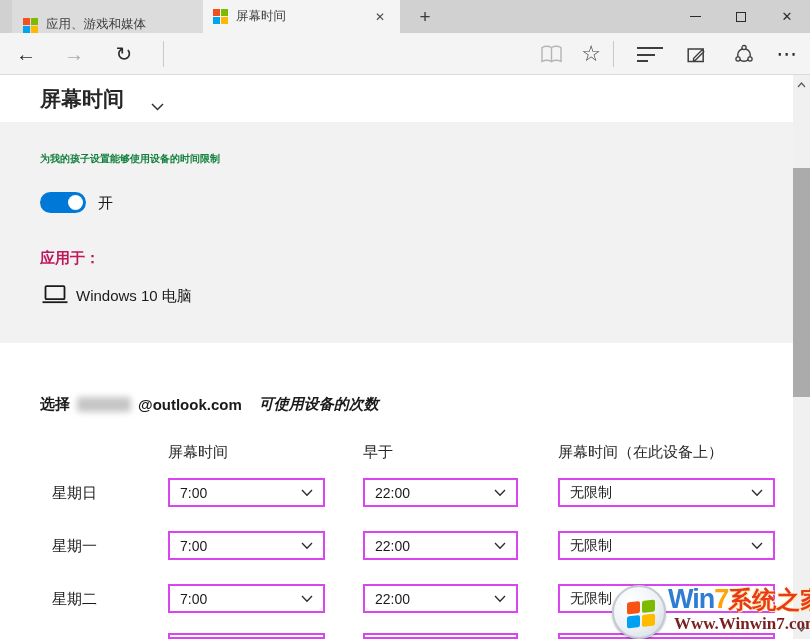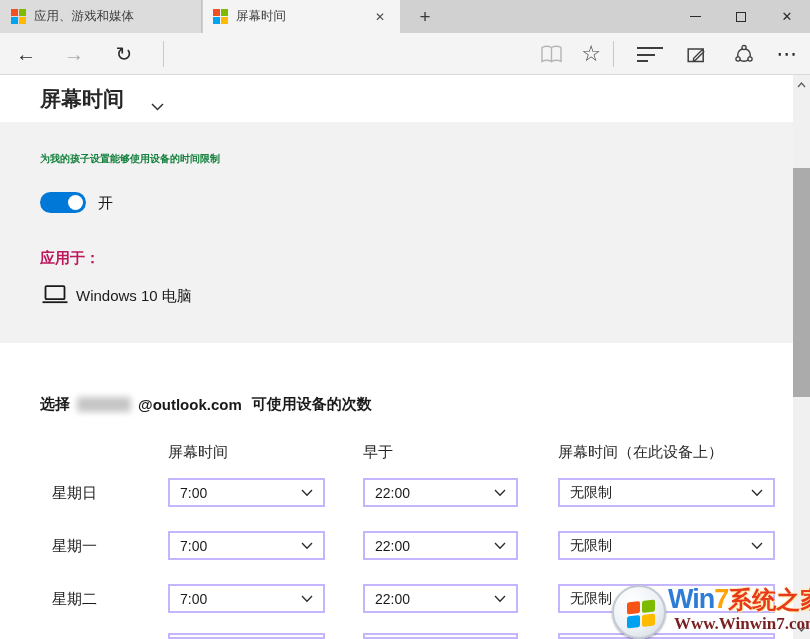--- a/index.html
+++ b/index.html
@@ -2,21 +2,21 @@
 <html><head>
 <meta charset="utf-8">
 <style>
   * { margin:0; padding:0; box-sizing:border-box; }
   body { font-family:"Liberation Sans","DejaVu Sans",sans-serif; background:#fff; }
   .screen { position:relative; width:810px; height:639px; overflow:hidden; background:#fff; }
 
   
   .tabbar { position:absolute; left:0; top:0; width:810px; height:33px; background:#d1d1d1; }
   .tab { position:absolute; top:0; height:33px; display:flex; align-items:center; font-size:12.5px; color:#3c3c3c; cursor:default; }
-  .tab.inactive { left:0; width:202px; background:#dcdcdc; border-right:1px solid #c2c2c2; padding-left:11px; }
+  .tab.inactive { left:12px; width:202px; background:#dcdcdc; border-right:1px solid #c2c2c2; padding-left:11px;align-items:flex-end; }
   .tab.active { left:203px; width:197px; background:#f4f4f4; padding-left:10px; }
   .mslogo { display:grid; grid-template-columns:7px 7px; grid-template-rows:7px 7px; gap:1px; margin-right:8px; flex:0 0 auto; }
   .mslogo i { display:block; }
   .mslogo .r { background:#f25022; } .mslogo .g { background:#7fba00; }
   .mslogo .b { background:#00a4ef; } .mslogo .y { background:#ffb900; }
   .tab-label { white-space:nowrap; overflow:hidden; }
   .tab-close { margin-left:auto; margin-right:11px; font-size:12px; color:#4a4a4a; padding:2px 4px; }
   .newtab { position:absolute; left:408px; top:0; width:34px; height:33px; display:flex; align-items:center; justify-content:center; font-size:19px; color:#3a3a3a; font-weight:300; }
   .wincontrols { position:absolute; right:0; top:0; height:33px; display:flex; }
   .winbtn { width:46px; height:33px; display:flex; align-items:center; justify-content:center; color:#2b2b2b; }
@@ -46,25 +46,25 @@
   .limits-heading { position:absolute; left:40px; top:152px; font-size:10px; font-weight:700; color:#15803d; }
   .toggle { position:absolute; left:40px; top:192px; width:46px; height:21px; border-radius:11px; background:#0078d7; }
   .toggle .knob { position:absolute; left:28px; top:3px; width:15px; height:15px; border-radius:50%; background:#fff; }
   .toggle-label { position:absolute; left:98px; top:194px; font-size:15px; color:#1a1a1a; }
   .applies-heading { position:absolute; left:40px; top:249px; font-size:15px; font-weight:700; color:#be185d; }
   .device-icon { position:absolute; left:42px; top:285px; }
   .device-name { position:absolute; left:76px; top:287px; font-size:15px; color:#1a1a1a; }
 
   .sched-heading { position:absolute; left:40px; top:395px; font-size:15px; font-weight:700; color:#1a1a1a; display:flex; align-items:center; }
   .blurname { display:inline-block; width:54px; height:15px; margin:0 7px; border-radius:2px; background:#c6c6c6; filter:blur(3px); }
-  .sched-suffix { margin-left:10px; }
+  .sched-suffix { margin-left:17px;font-style:italic; }
   .col-header { position:absolute; top:443px; font-size:15px; color:#262626; }
 
   .day-label { position:absolute; left:40px; font-size:15px; color:#1a1a1a;margin-left:12px; }
-  .select { position:absolute; height:29px; background:#fff; border:2px solid #c4b5fd; display:flex; align-items:center; padding:0 10px; font-size:14px; color:#1a1a1a; }
+  .select { position:absolute; height:29px; background:#fff; border:2px solid #d946ef; display:flex; align-items:center; padding:0 10px; font-size:14px; color:#1a1a1a; }
   .select .chev { margin-left:auto; }
   .select.partial { top:633px; height:6px; overflow:hidden; }
 
   
   .scrollbar { position:absolute; right:0; top:75px; width:17px; height:564px; background:#f0f0f0; }
   .scroll-arrow { position:absolute; left:0; width:17px; height:16px; display:flex; align-items:center; justify-content:center; }
   .scroll-thumb { position:absolute; left:0; top:93px; width:17px; height:229px; background:#ababab; }
 
   
   .watermark { position:absolute; left:608px; top:583px; width:202px; height:56px; z-index:9; pointer-events:none; }

